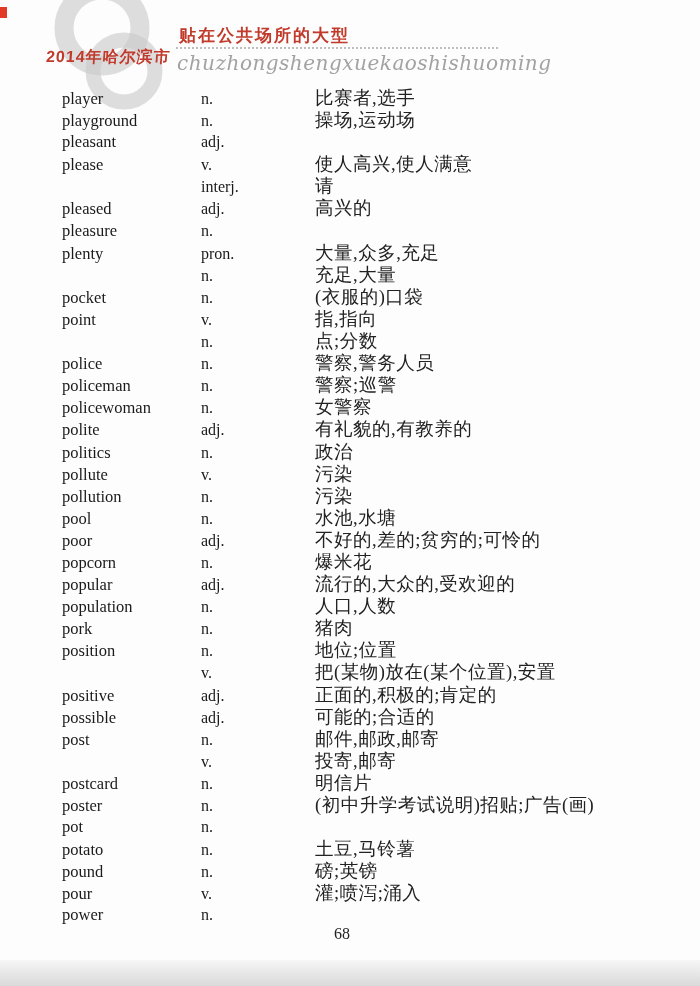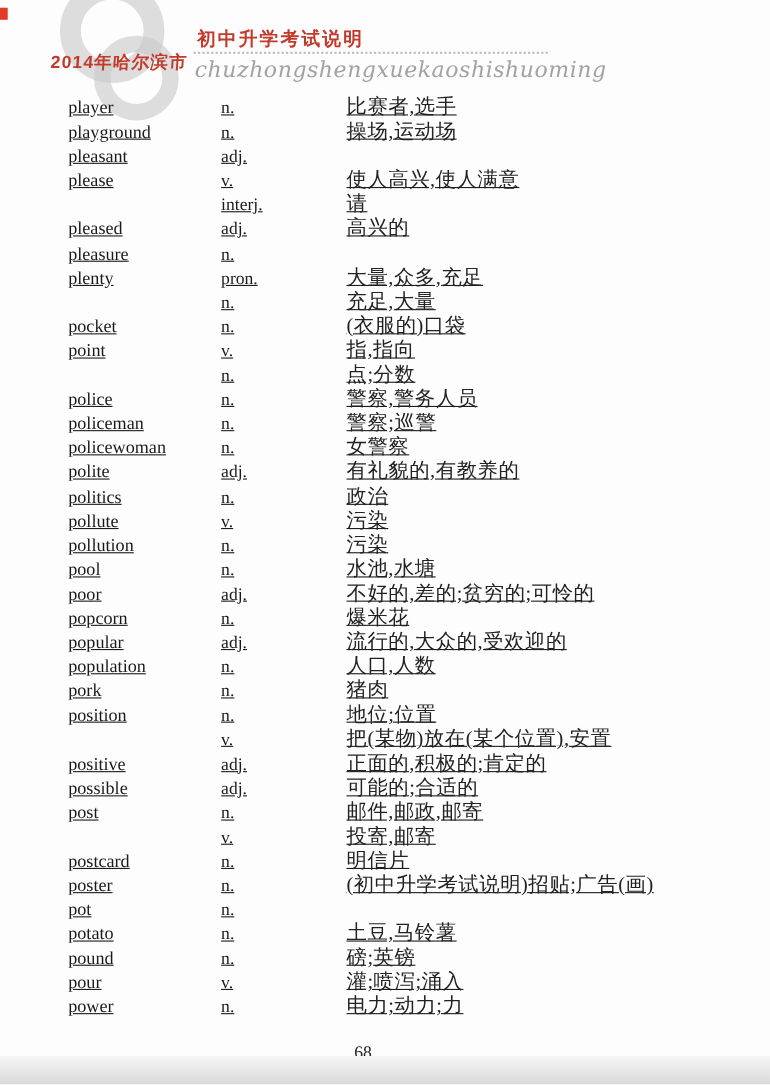--- a/index.html
+++ b/index.html
@@ -35,61 +35,61 @@
     border-top:2px dotted #bdbdbd;
   }
   .pinyin{
     position:absolute;left:177px;top:51px;
     font-family:"DejaVu Serif", serif;
     font-style:italic;
     font-size:20px;letter-spacing:0.5px;
     color:#a2a2a2;
   }
   .vocab{
-    position:absolute;left:62px;top:87px;right:46px;text-decoration:underline;
+    position:absolute;left:62px;top:87px;right:46px;
   }
   .row{
     display:flex;align-items:baseline;
     height:22.1px;line-height:22.1px;
     white-space:nowrap;
   }
   .col-word{
     width:139px;flex:0 0 139px;
     font-size:16.5px;color:#1a1a1a;
   }
   .col-pos{
     width:114px;flex:0 0 114px;
     font-size:16px;color:#1a1a1a;
   }
   .col-meaning{
     flex:1;
     font-size:18.5px;color:#222;
     letter-spacing:0.5px;
   }
   .page-number{
-    position:absolute;left:322px;top:925px;
-    font-size:16px;color:#222;margin-top:24px;
+    position:absolute;left:334px;top:925px;
+    font-size:16px;color:#222;
   }
   .bottom-edge{
     position:absolute;left:0;bottom:0;width:700px;height:26px;
     background:linear-gradient(180deg,#f6f6f6 0%,#e9e9e9 45%,#d9d9d9 100%);
   }
 </style>
 </head>
 <body>
 
 <div class="corner-mark"></div>
 
 <svg class="logo" viewBox="0 0 150 145" aria-hidden="true">
   <circle cx="62" cy="50" r="38" fill="none" stroke="#c9c9c9" stroke-width="19" opacity="0.62"></circle>
   <circle cx="84" cy="93" r="31" fill="none" stroke="#c9c9c9" stroke-width="15" opacity="0.62"></circle>
 </svg>
 
 <div class="header-region" style="color:#c13a2b;">2014年哈尔滨市</div>
-<div class="header-title" style="color:#c13a2b;">初中升学考试说明</div>
+<div class="header-title" style="color:#c13a2b;">贴在公共场所的大型</div>
 <div class="dotted-rule"></div>
 <div class="pinyin">chuzhongshengxuekaoshishuoming</div>
 
 <div class="vocab">
   <div class="row">
     <span class="col-word">player</span>
     <span class="col-pos">n.</span>
     <span class="col-meaning">比赛者,选手</span>
   </div>
 
@@ -302,19 +302,18 @@
 
   <div class="row">
     <span class="col-word">pour</span>
     <span class="col-pos">v.</span>
     <span class="col-meaning">灌;喷泻;涌入</span>
   </div>
 
   <div class="row">
     <span class="col-word">power</span>
     <span class="col-pos">n.</span>
-    <span class="col-meaning">电力;动力;力</span>
   </div>
 </div>
 
 <div class="page-number">68</div>
 
 <div class="bottom-edge"></div>
 
 </body></html>

